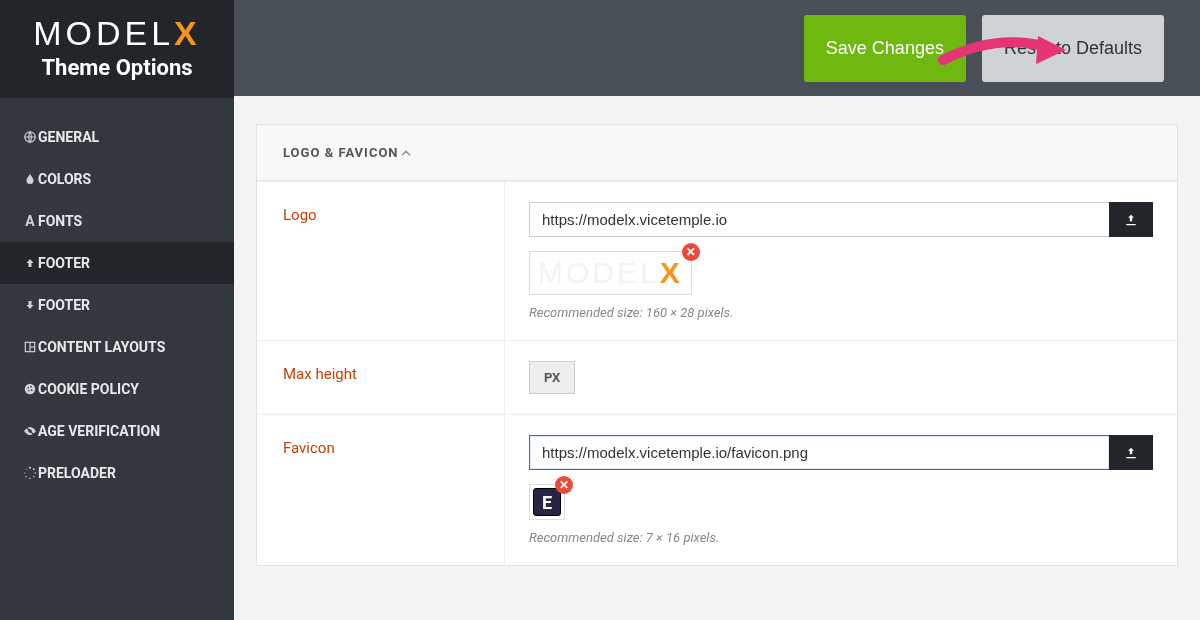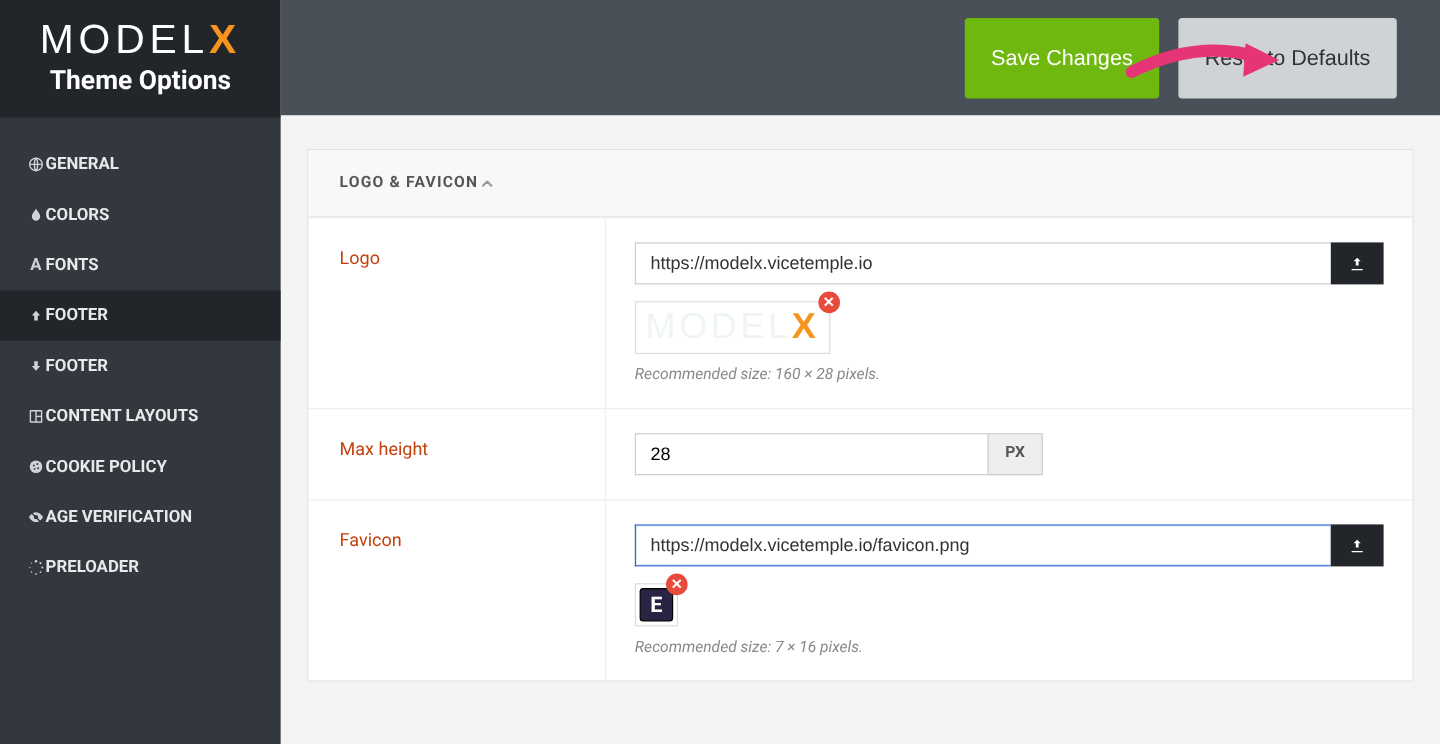--- a/index.html
+++ b/index.html
@@ -186,21 +186,20 @@
               <span class="rm">✕</span>
             </div>
             <div class="hint">Recommended size: 160 × 28 pixels.</div>
           </div>
         </div>
 
         <div class="row">
           <div class="row-label">Max height</div>
           <div class="row-body">
             <div class="input-suffix" style="max-width:340px">
-              <input type="text" value="28" style="">
               <div class="suffix">PX</div>
             </div>
           </div>
         </div>
 
         <div class="row">
           <div class="row-label">Favicon</div>
           <div class="row-body">
             <div class="input-wrap focused">
               <input type="text" value="https://modelx.vicetemple.io/favicon.png" style="">

